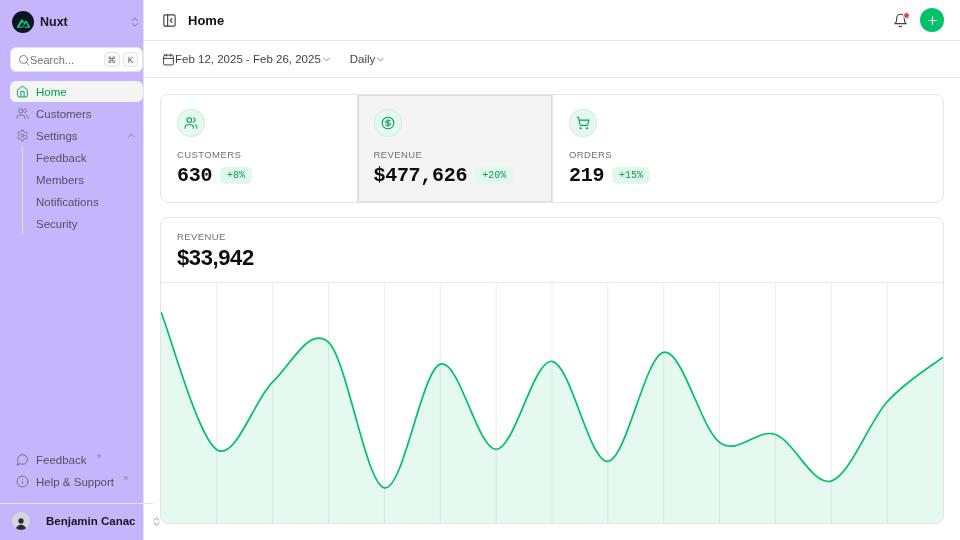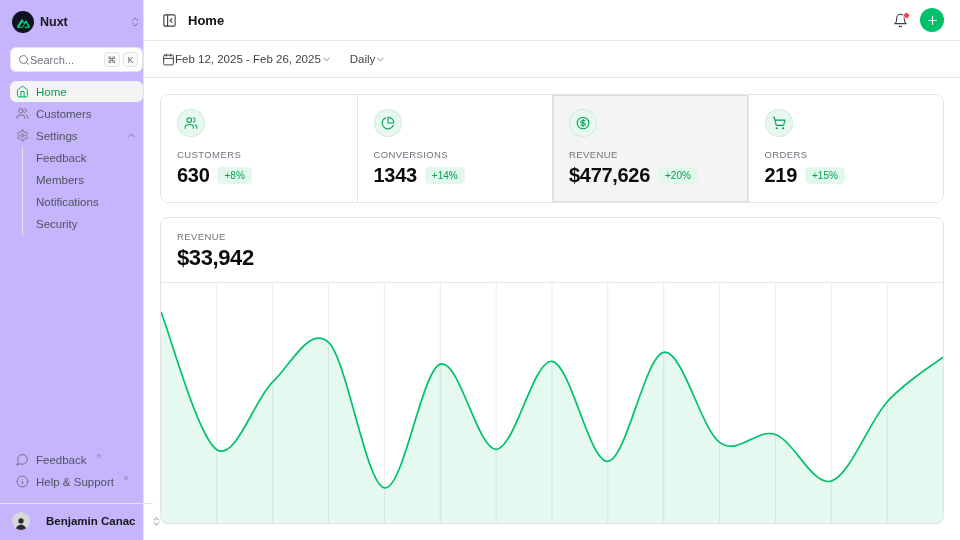--- a/index.html
+++ b/index.html
@@ -59,21 +59,21 @@
   .content { padding:16px; display:flex; flex-direction:column; flex:1; min-height:0; }
 
   .stats { display:grid; grid-template-columns:repeat(4,1fr); border:1px solid #e4e4e7; border-radius:8px; overflow:hidden; background:#fff; }
   .stat { padding:14px 16px 15px; position:relative; cursor:pointer; background:#fff; }
   .stat + .stat { border-left:1px solid #e4e4e7; }
   .stat.selected { background:#f4f4f5; box-shadow:inset 0 0 0 1px #dcdce1; }
   .stat-icon { width:28px; height:28px; border-radius:50%; background:#e7f8ee; box-shadow:0 0 0 1px #cfefde inset;
     display:flex; align-items:center; justify-content:center; }
   .stat-icon svg.lucide { stroke:#00a155; }
   .stat-label { margin-top:12px; font-size:9.5px; letter-spacing:.4px; color:#71717b; font-weight:500; }
-  .stat-valrow { margin-top:4px; display:flex; align-items:center; gap:8px; }
+  .stat-valrow { margin-top:4px; display:flex; align-items:center; gap:8px;font-family:Liberation Mono, monospace; }
   .stat-value { font-size:20px; font-weight:700; color:#0c0c0d; letter-spacing:-.3px; }
   .badge { font-size:10px; font-weight:500; color:#00a155; background:#e2f8ec; border-radius:5px; padding:3px 7px; }
 
   .chart-card { margin-top:14px; border:1px solid #e4e4e7; border-radius:8px; background:#fff;
     flex:1; min-height:0; display:flex; flex-direction:column; overflow:hidden; }
   .chart-head { padding:13px 16px 11px; border-bottom:1px solid #e9e9eb; }
   .chart-label { font-size:9.5px; letter-spacing:.4px; color:#71717b; font-weight:500; }
   .chart-value { margin-top:3px; font-size:22px; font-weight:700; color:#0c0c0d; letter-spacing:-.4px; }
   .chart-plot { height:244px; width:100%; position:relative; }
   .chart-plot svg { display:block; width:100%; height:100%; }
@@ -284,33 +284,20 @@
                 <path d="M16 21v-2a4 4 0 0 0-4-4H6a4 4 0 0 0-4 4v2"></path>
                 <circle cx="9" cy="7" r="4"></circle>
                 <path d="M22 21v-2a4 4 0 0 0-3-3.87"></path>
                 <path d="M16 3.13a4 4 0 0 1 0 7.75"></path>
               </svg>
           </span>
           <div class="stat-label">CUSTOMERS</div>
           <div class="stat-valrow">
             <span class="stat-value">630</span>
             <span class="badge">+8%</span>
-          </div>
-        </div>
-        <div class="stat">
-          <span class="stat-icon">
-            <svg class="lucide" width="14" height="14" viewBox="0 0 24 24">
-                <path d="M21.21 15.89A10 10 0 1 1 8 2.83"></path>
-                <path d="M22 12A10 10 0 0 0 12 2v10z"></path>
-              </svg>
-          </span>
-          <div class="stat-label">CONVERSIONS</div>
-          <div class="stat-valrow">
-            <span class="stat-value">1343</span>
-            <span class="badge">+14%</span>
           </div>
         </div>
         <div class="stat selected">
           <span class="stat-icon">
             <svg class="lucide" width="14" height="14" viewBox="0 0 24 24">
                 <circle cx="12" cy="12" r="10"></circle>
                 <path d="M16 8h-6a2 2 0 1 0 0 4h4a2 2 0 1 1 0 4H8"></path>
                 <path d="M12 18V6"></path>
               </svg>
           </span>

